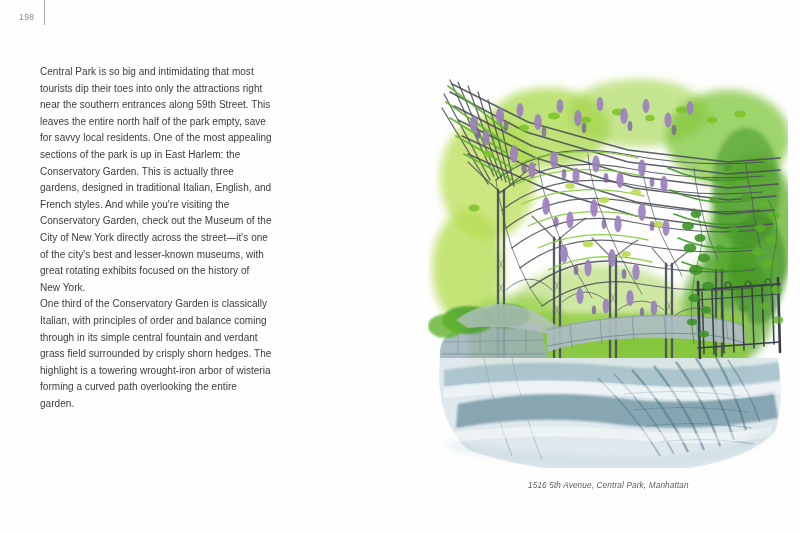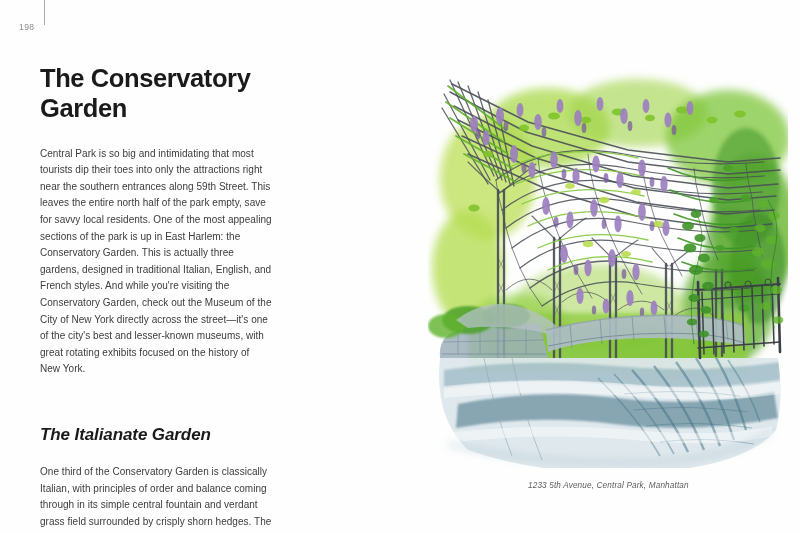--- a/index.html
+++ b/index.html
@@ -23,21 +23,21 @@
     position: absolute;
     left: 44px;
     top: 0px;
     width: 1px;
     height: 25px;
     background: #a9a9a9;
   }
   .folio-number {
     position: absolute;
     left: 19px;
-    top: 22px;
+    top: 12px;
     font-size: 8.5px;
     letter-spacing: 0.4px;
     color: #8b8b8b;
     font-family: "Liberation Sans", sans-serif;
   }
 
   
   .text-col {
     position: absolute;
     left: 40px;
@@ -94,23 +94,21 @@
 </style>
 </head>
 <body>
 
 <div class="page">
 
   <div class="folio-rule"></div>
   <div class="folio-number">198</div>
 
   <div class="text-col">
-    <h1 class="chapter-title">The Conservatory Garden</h1>
     <p class="body-para">Central Park is so big and intimidating that most tourists dip their toes into only the attractions right near the southern entrances along 59th Street. This leaves the entire north half of the park empty, save for savvy local residents. One of the most appealing sections of the park is up in East Harlem: the Conservatory Garden. This is actually three gardens, designed in traditional Italian, English, and French styles. And while you're visiting the Conservatory Garden, check out the Museum of the City of New York directly across the street—it's one of the city's best and lesser-known museums, with great rotating exhibits focused on the history of New York.</p>
-    <h2 class="section-title">The Italianate Garden</h2>
     <p class="body-para">One third of the Conservatory Garden is classically Italian, with principles of order and balance coming through in its simple central fountain and verdant grass field surrounded by crisply shorn hedges. The highlight is a towering wrought-iron arbor of wisteria forming a curved path overlooking the entire garden.</p>
   </div>
 
   <div class="illustration">
     <svg viewBox="0 0 360 410" xmlns="http://www.w3.org/2000/svg">
       <defs>
         <filter id="soft" x="-20%" y="-20%" width="140%" height="140%">
           <feGaussianBlur stdDeviation="2.2"></feGaussianBlur>
         </filter>
         <filter id="softer" x="-25%" y="-25%" width="150%" height="150%">
@@ -481,15 +479,15 @@
           <path d="M346 270 Q 338 228 348 186 Q 352 162 340 142"></path>
         </g>
       </g>
 
       <g opacity="0.5" filter="url(#softer)">
         <path d="M20 386 Q 110 408 230 404 Q 312 398 344 372" stroke="#8fb0bd" stroke-width="3" fill="none"></path>
       </g>
     </svg>
   </div>
 
-  <div class="caption">1233 5th Avenue, Central Park, Manhattan</div>
+  <div class="caption">1516 5th Avenue, Central Park, Manhattan</div>
 
 </div>
 
 </body></html>

